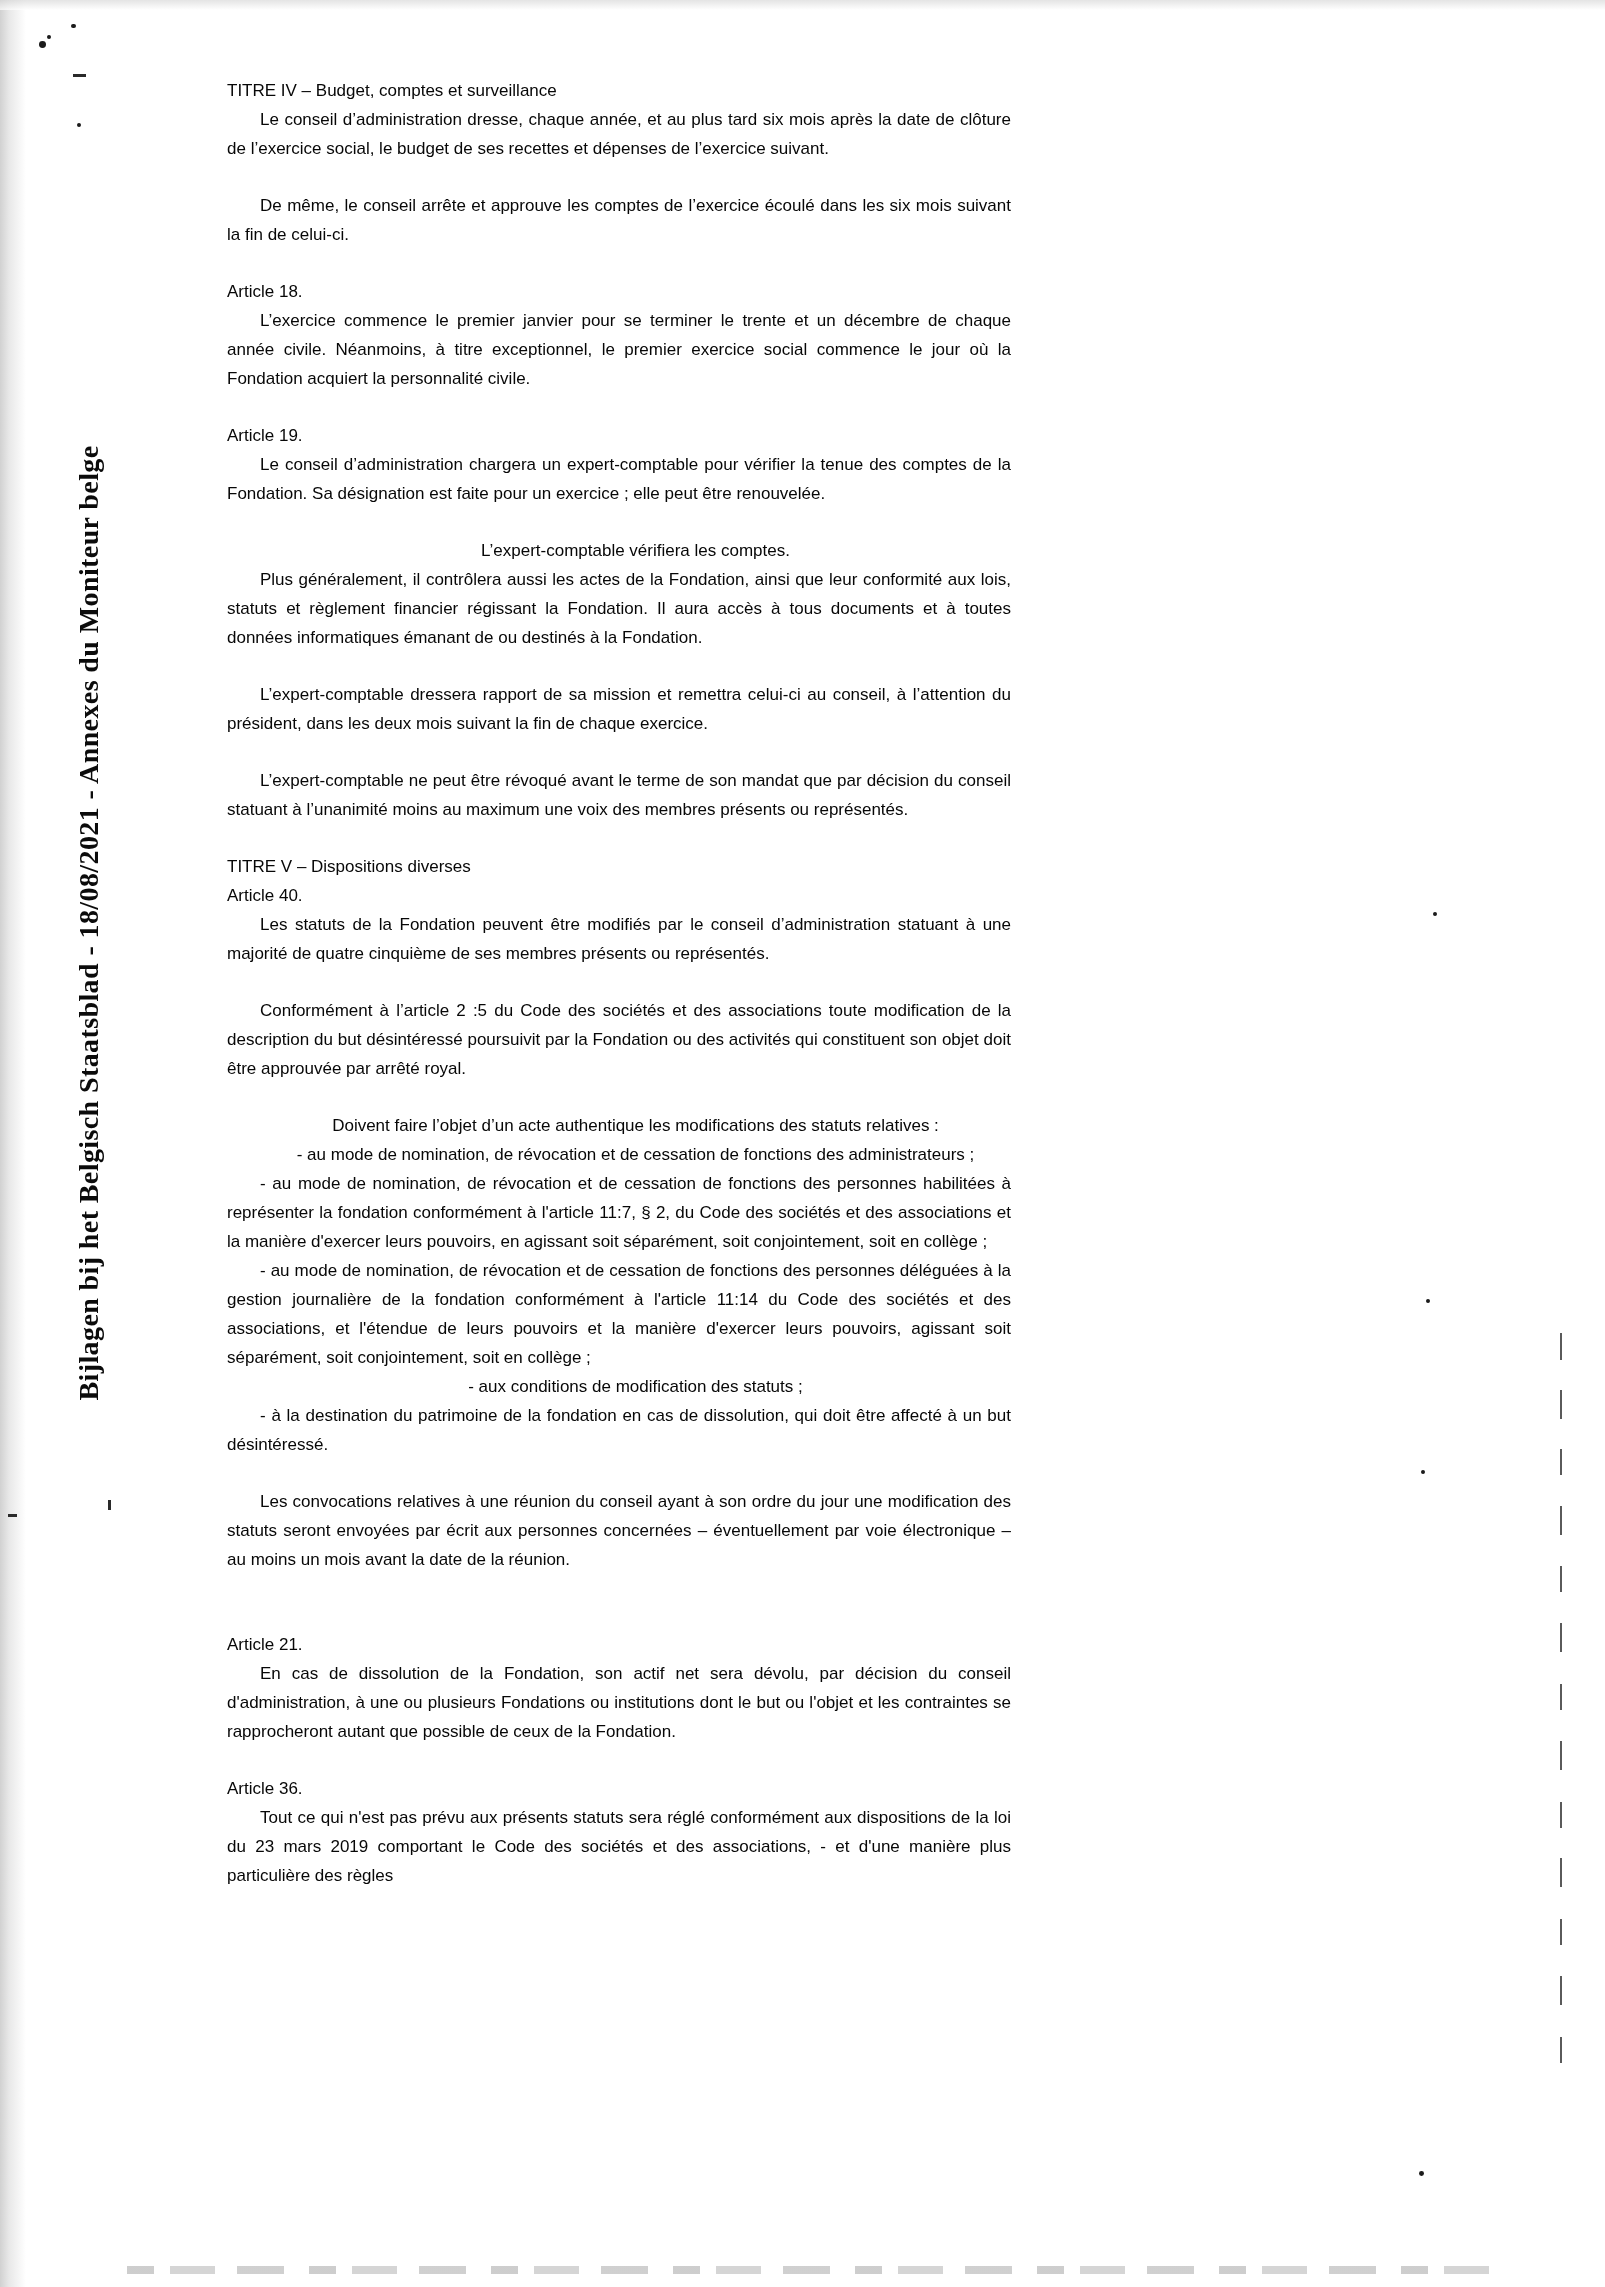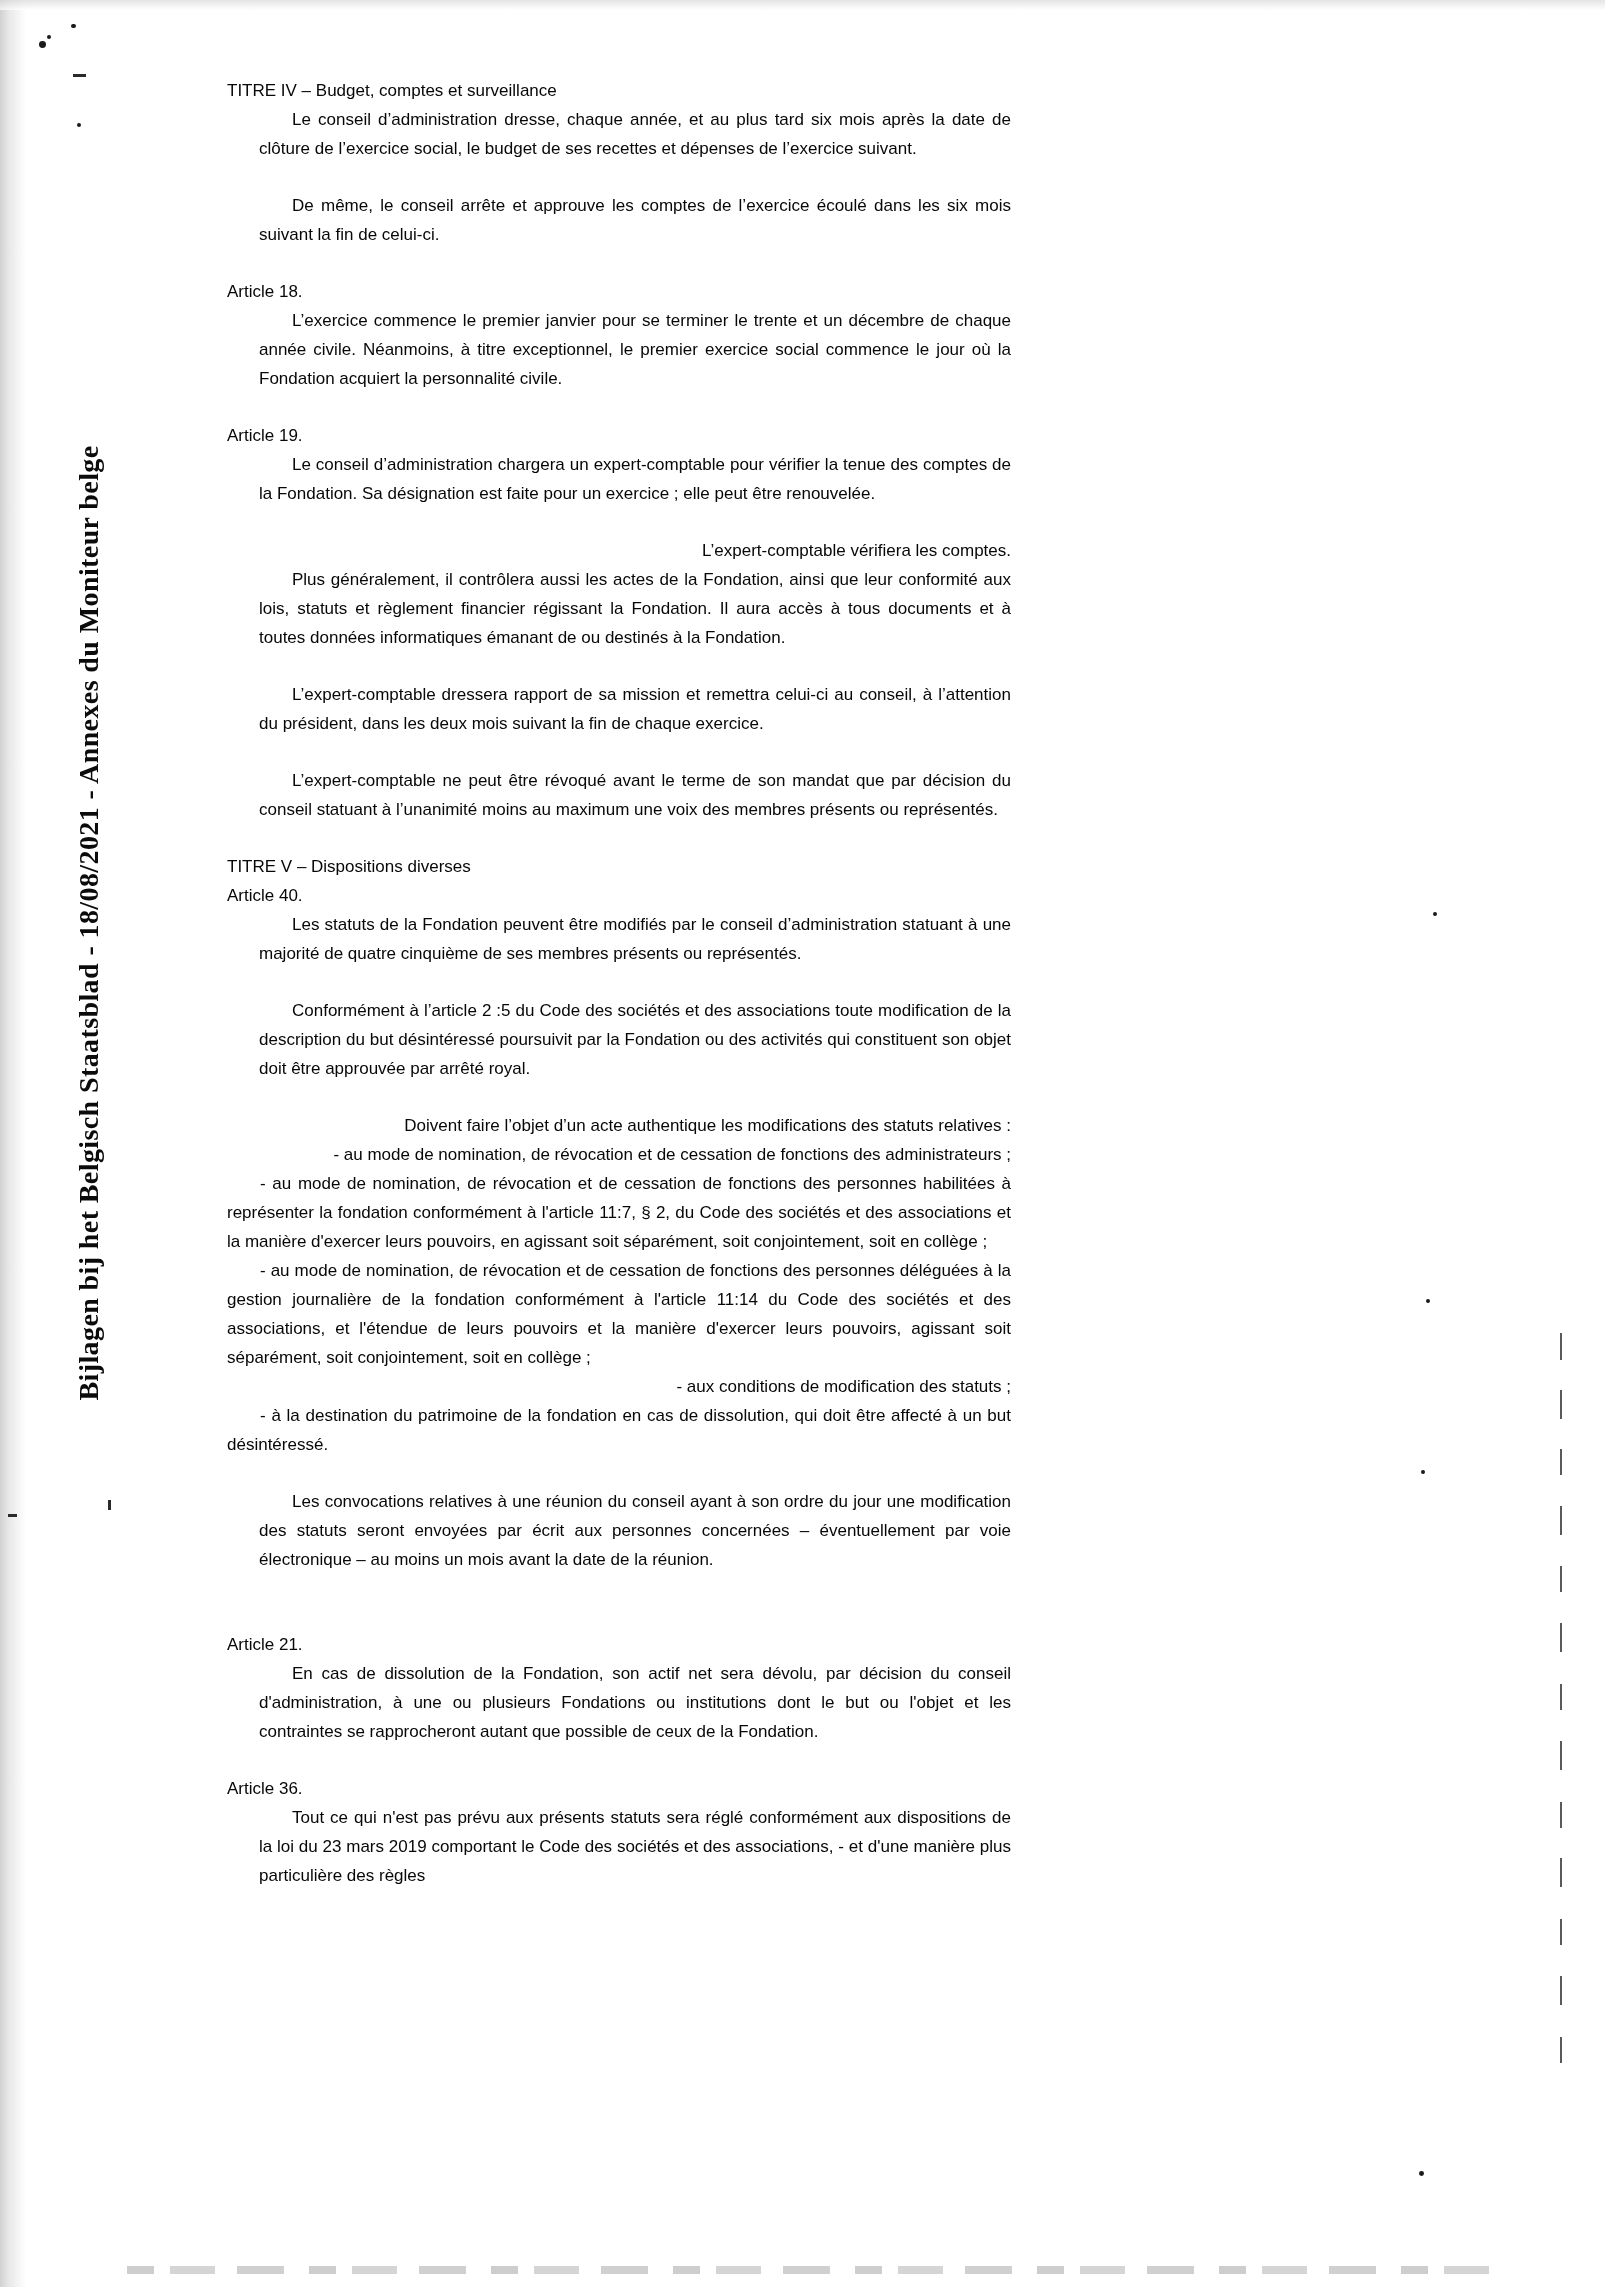--- a/index.html
+++ b/index.html
@@ -74,22 +74,22 @@
     width: 784px;
     font-size: 17px;
     line-height: 29px;
     color: #070707;
   }
   .blk {
     margin: 0 0 0 0;
     text-align: justify;
     text-justify: inter-word;
   }
-  .blk.noj { text-align: right; }
-  .indent { text-indent: 33px; margin-left: 32px; }
+  .blk.noj { text-align: center; }
+  .indent { text-indent: 33px; }
   .gap-lg { height: 28px; }
   .hdr { text-align: left; }
   .dash { text-indent: 33px; text-align: justify; }
 
   
   .bottom-fragment {
     position: absolute;
     left: 127px;
     bottom: 13.7px;
     width: 1372px;

